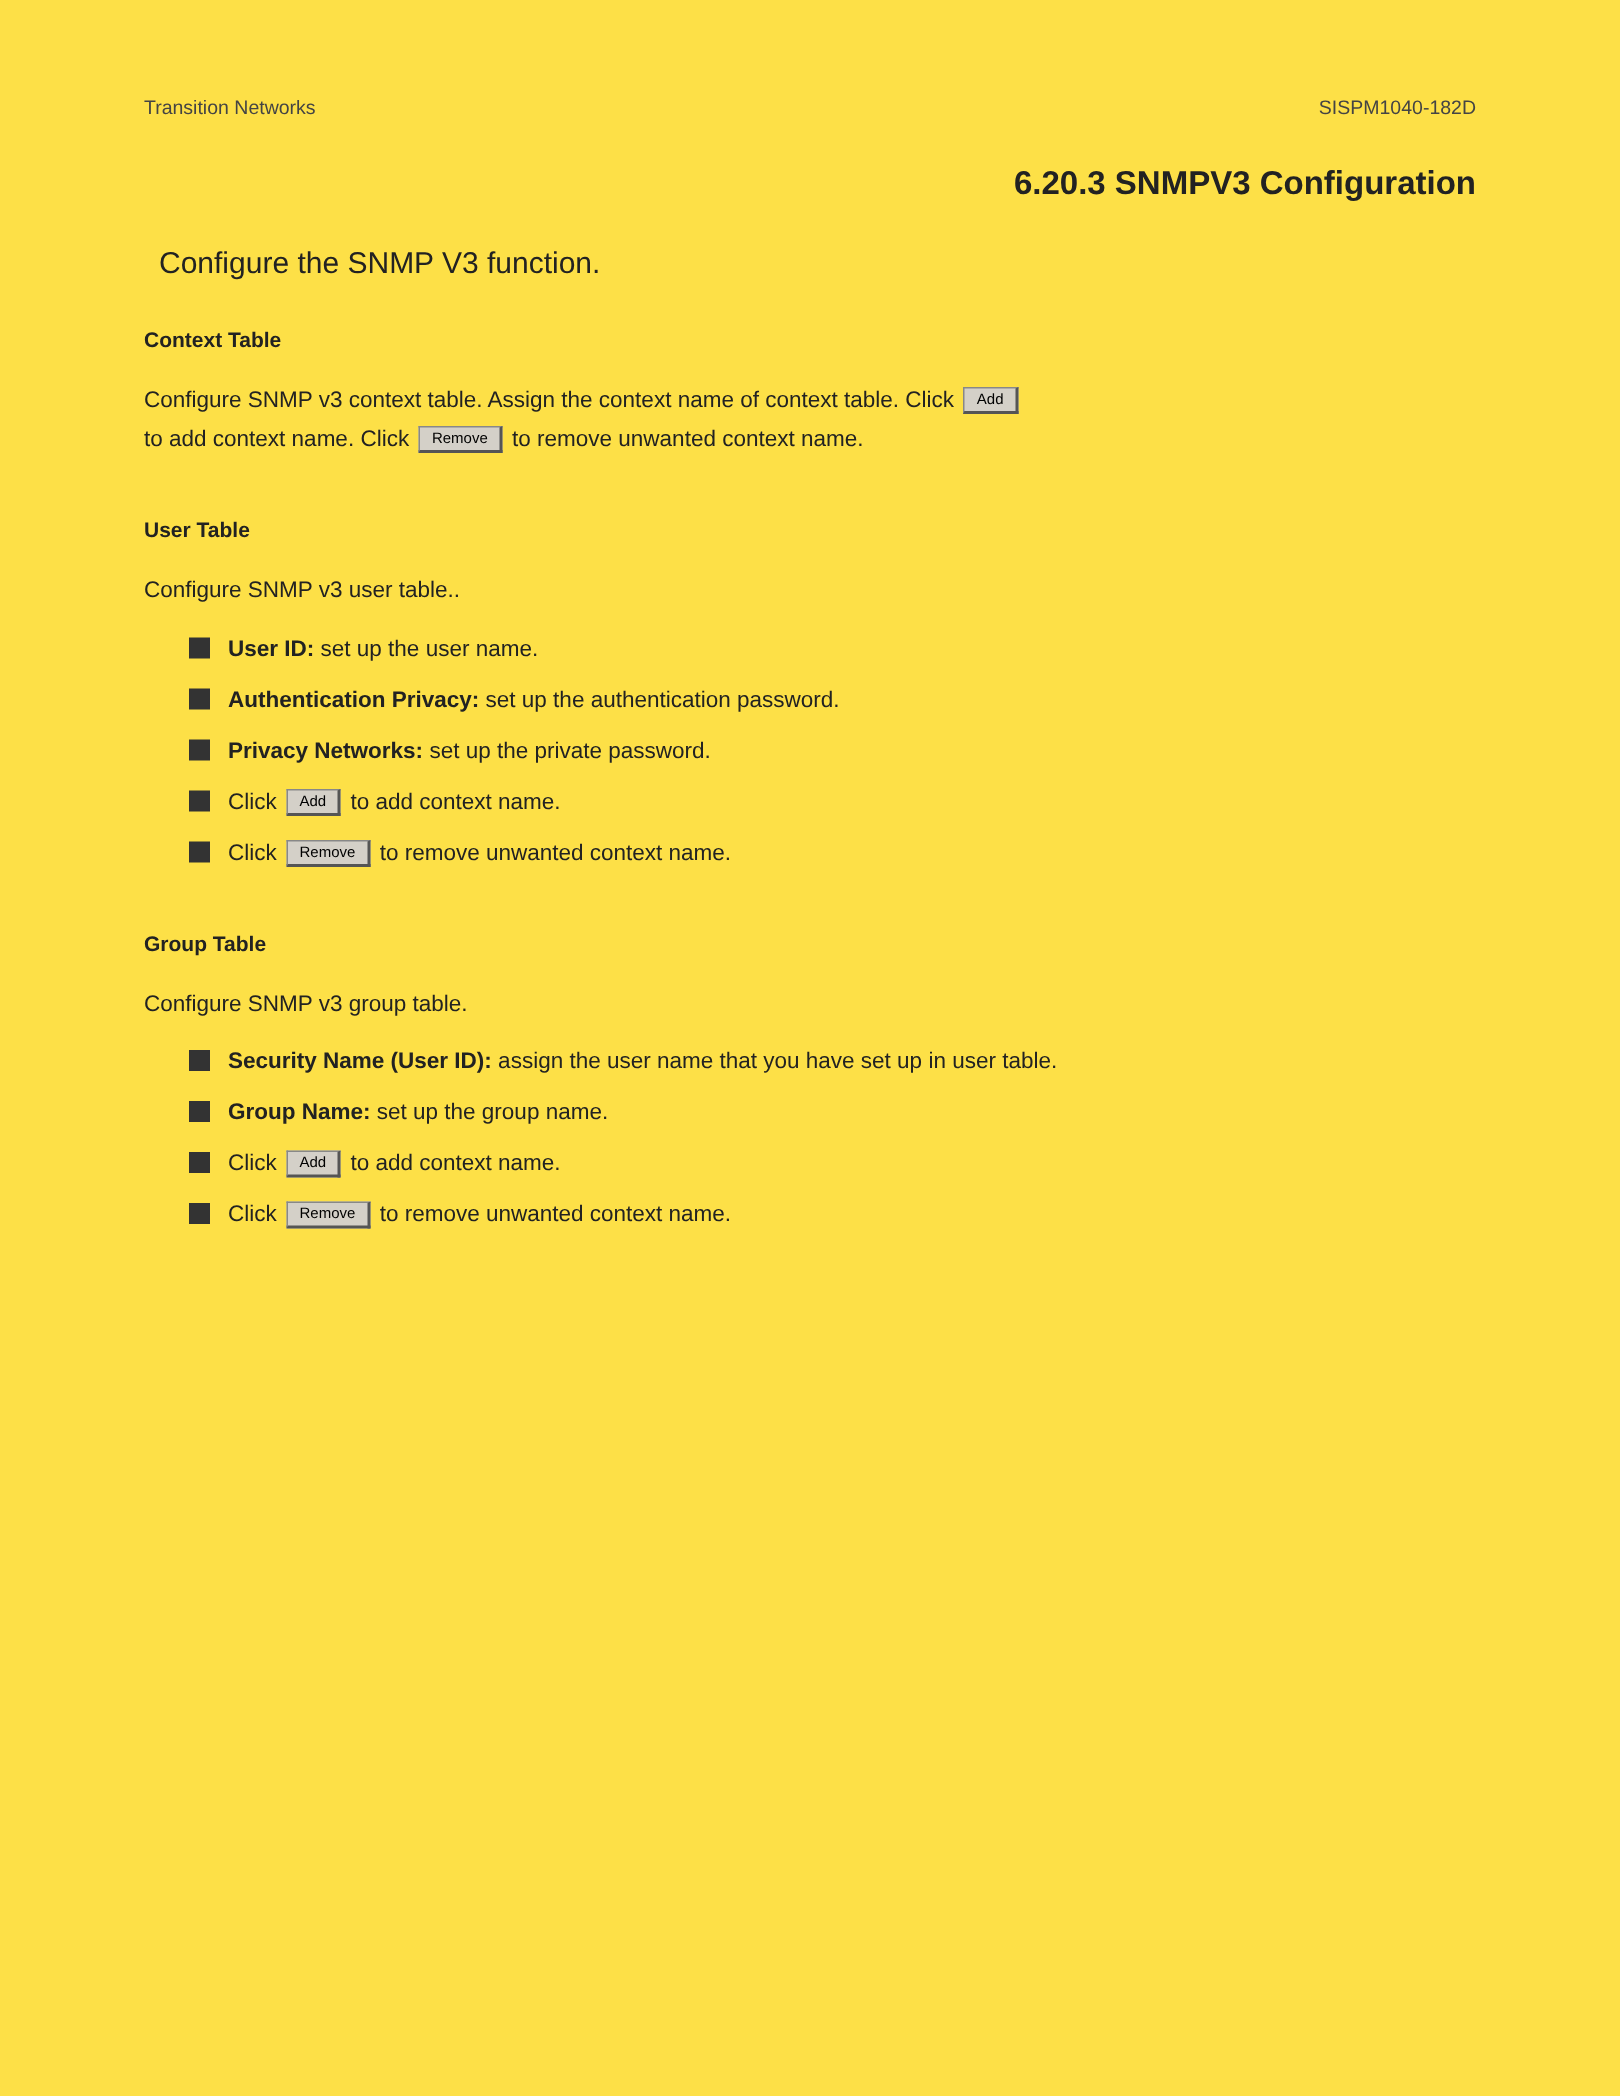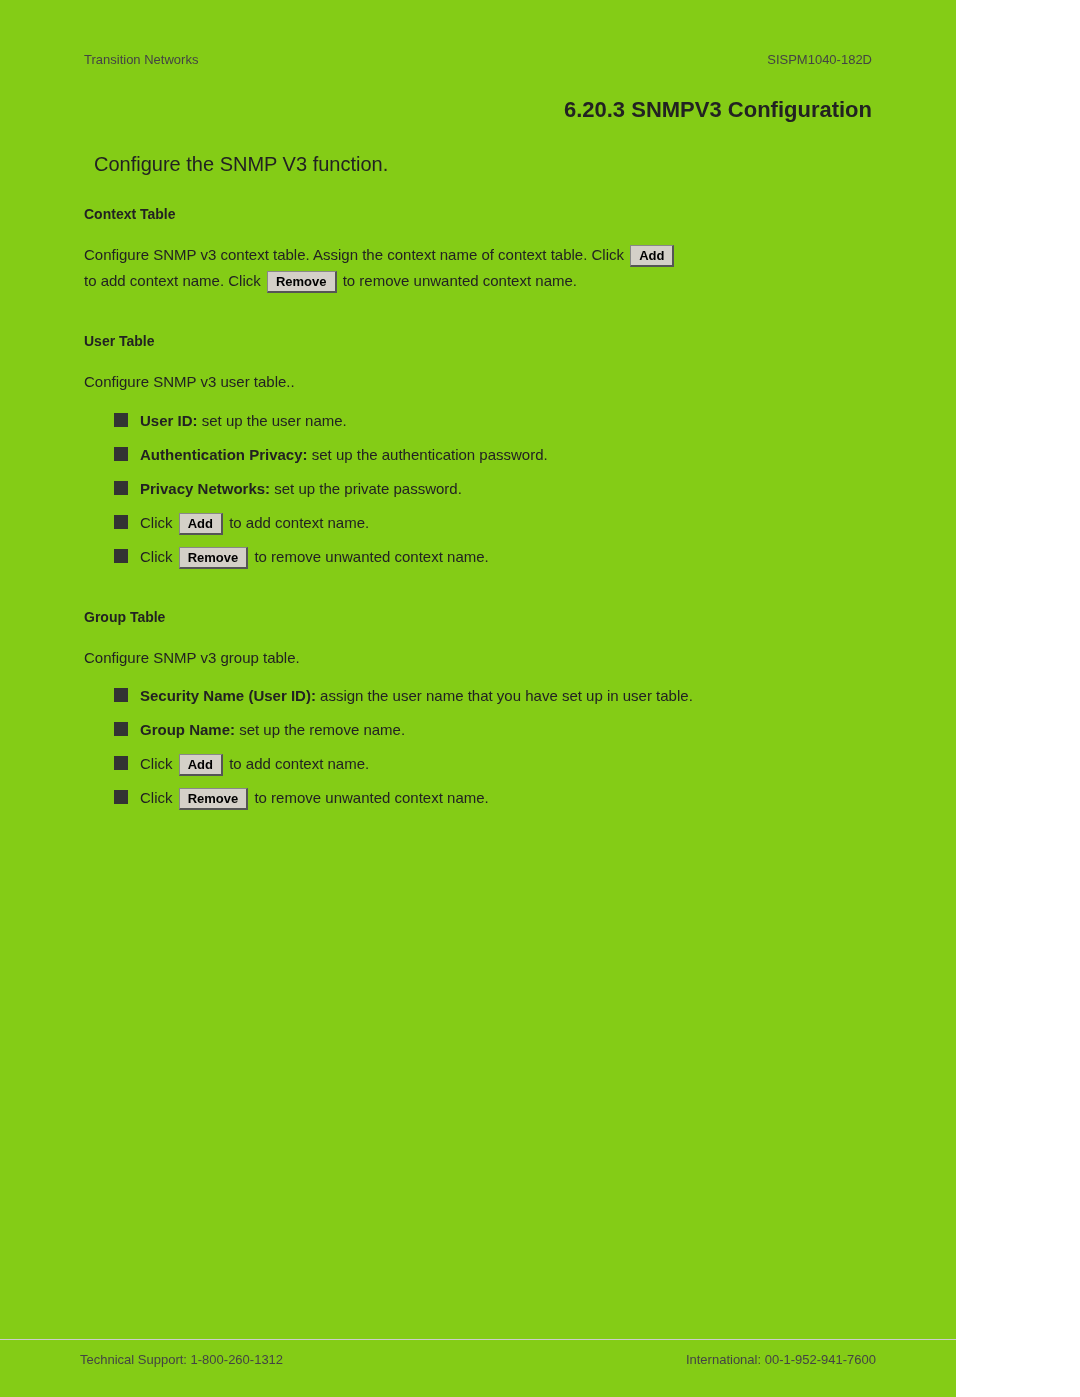--- a/index.html
+++ b/index.html
@@ -12,25 +12,25 @@
       font-family: Arial, Helvetica, sans-serif;
       font-size: 15px;
       color: #222;
       background: #fff;
       width: 1080px;
       min-height: 1397px;
       position: relative;
     }
 
     .page-container {
-      width: 956px;
+      width: 1080px;
       min-height: 1397px;
-      background: #84cc16;
+      background: #fde047;
       position: relative;
-      padding: 4px;
+      padding: 16px;
     }
 
     .header-bar {
       display: flex;
       justify-content: space-between;
       padding: 48px 80px 20px 80px;
       font-size: 13px;
       color: #444;
     }
 
@@ -67,27 +67,26 @@
       line-height: 1.7;
     }
 
     .inline-btn {
       display: inline-block;
       background: #d4d0c8;
       border: 1px solid #888;
       border-right: 2px solid #555;
       border-bottom: 2px solid #555;
       padding: 2px 8px;
-      font-size: 13px;
+      font-size: 10px;
       font-family: Arial, Helvetica, sans-serif;
       cursor: pointer;
       vertical-align: middle;
       margin: 0 2px;
       color: #000;
-      font-weight: bold;
     }
 
     .bullet-list {
       list-style: none;
       margin-left: 30px;
       margin-top: 12px;
     }
 
     .bullet-list li {
       display: flex;
@@ -209,21 +208,21 @@
           <span class="bullet-icon"></span>
           <span class="bullet-text">
             <b>Security Name (User ID):</b>
             <span> assign the user name that you have set up in user table.</span>
           </span>
         </li>
         <li>
           <span class="bullet-icon"></span>
           <span class="bullet-text">
             <b>Group Name:</b>
-            <span> set up the remove name.</span>
+            <span> set up the group name.</span>
           </span>
         </li>
         <li>
           <span class="bullet-icon"></span>
           <span class="bullet-text">
             <span>Click </span>
             <button class="inline-btn">Add</button>
             <span> to add context name.</span>
           </span>
         </li>
@@ -233,18 +232,14 @@
             <span>Click </span>
             <button class="inline-btn">Remove</button>
             <span> to remove unwanted context name.</span>
           </span>
         </li>
       </ul>
     </div>
 
   </div>
 
-  <div class="footer-bar">
-    <span>Technical Support: 1-800-260-1312</span>
-    <span>International: 00-1-952-941-7600</span>
-  </div>
 
 </div>
 
 </body></html>

